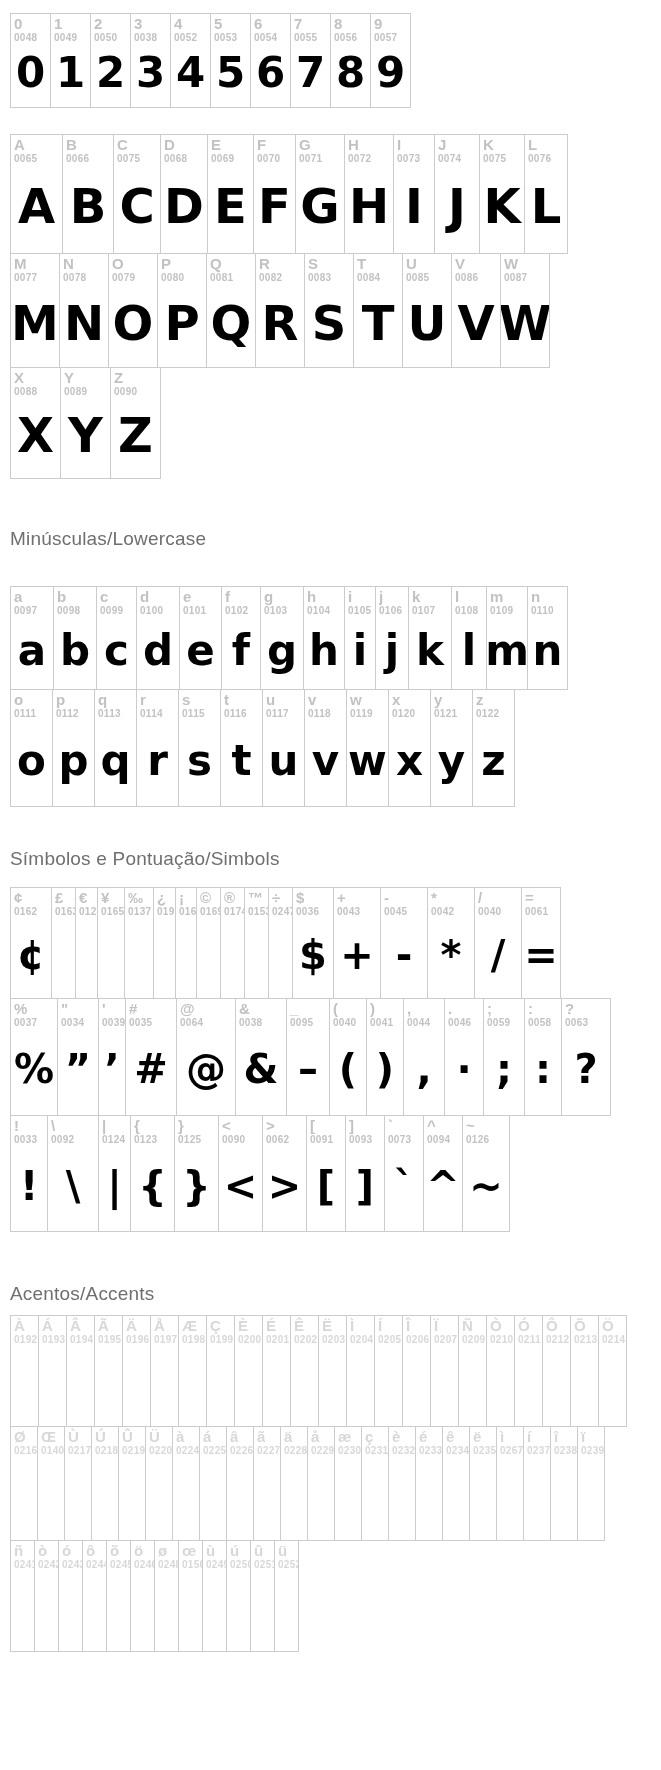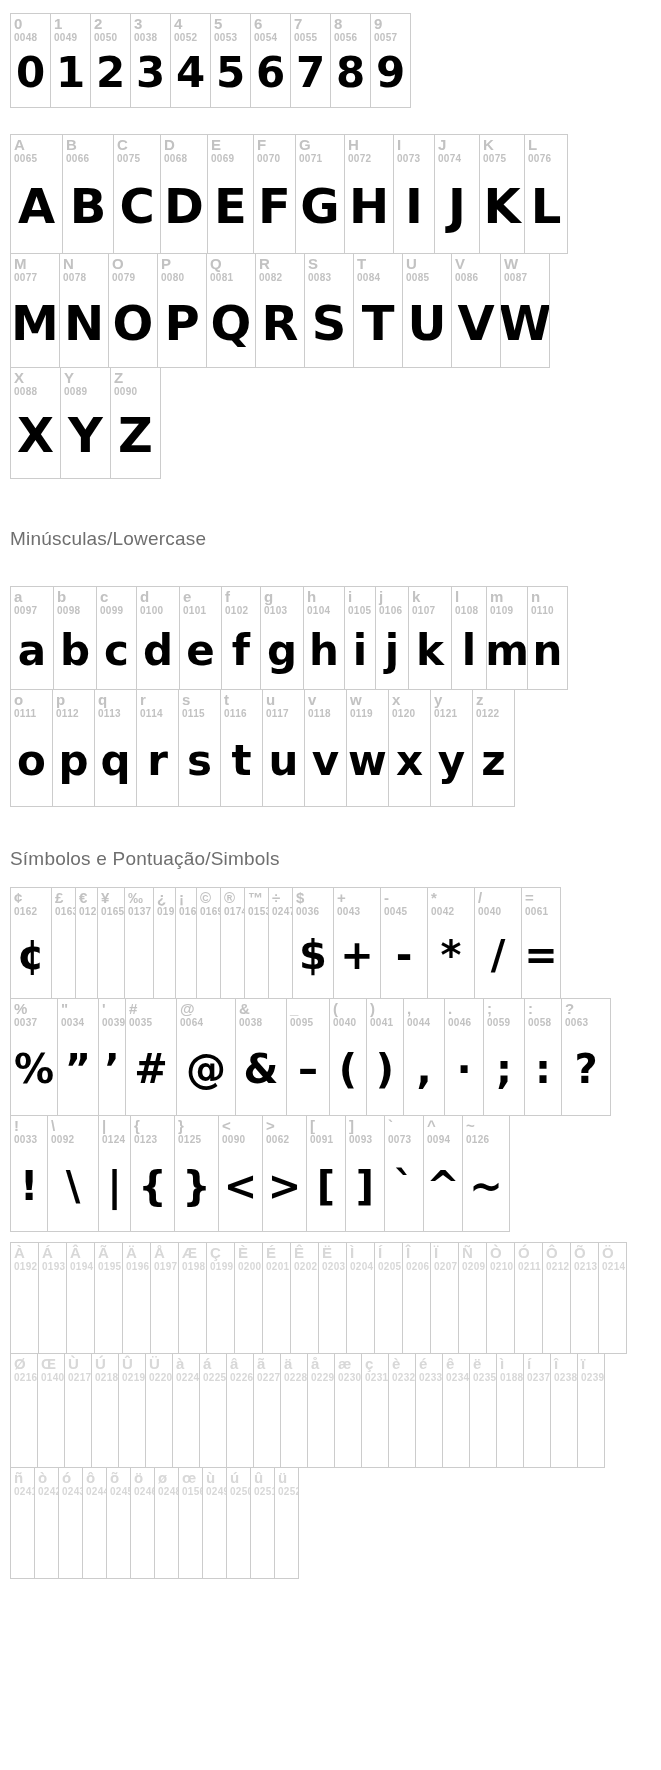--- a/index.html
+++ b/index.html
@@ -786,20 +786,21 @@
         </div>
         <div class="cell" style="width: 48px; height: 117px;">
           <div class="lbl">
             <span class="ch">~</span>
             <span class="code">0126</span>
           </div>
           <div class="glyph" style="font-size: 40px;">~</div>
         </div>
       </div>
     </div>
+    <div class="sec-title" style="margin-top: 50px;">Acentos/Accents</div>
     <div class="tbl sec-accents" style="margin-top: 10px;">
       <div class="row">
         <div class="cell" style="width: 29px; height: 112px;">
           <div class="lbl">
             <span class="ch">À</span>
             <span class="code">0192</span>
           </div>
           <div class="glyph" style="font-size: 40px;"></div>
         </div>
         <div class="cell" style="width: 29px; height: 112px;">
@@ -1073,21 +1074,21 @@
         <div class="cell" style="width: 28px; height: 115px;">
           <div class="lbl">
             <span class="ch">ë</span>
             <span class="code">0235</span>
           </div>
           <div class="glyph" style="font-size: 40px;"></div>
         </div>
         <div class="cell" style="width: 28px; height: 115px;">
           <div class="lbl">
             <span class="ch">ì</span>
-            <span class="code">0188</span>
+            <span class="code">0267</span>
           </div>
           <div class="glyph" style="font-size: 40px;"></div>
         </div>
         <div class="cell" style="width: 28px; height: 115px;">
           <div class="lbl">
             <span class="ch">í</span>
             <span class="code">0237</span>
           </div>
           <div class="glyph" style="font-size: 40px;"></div>
         </div>

